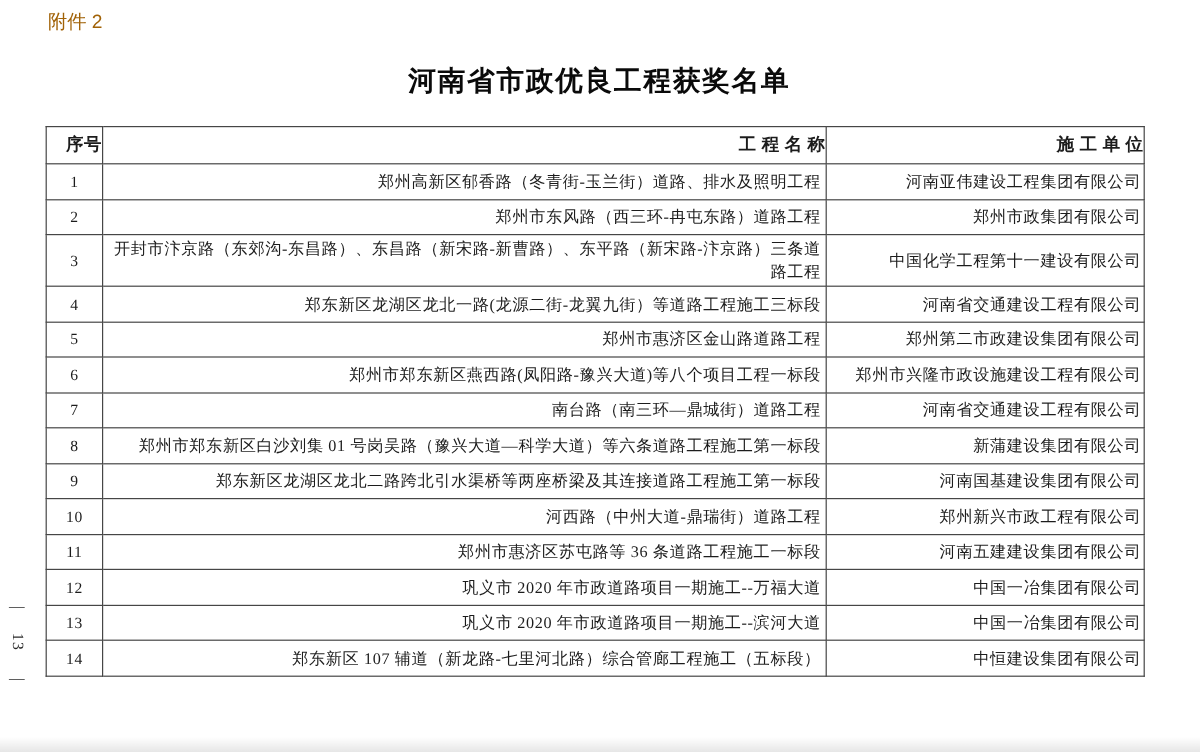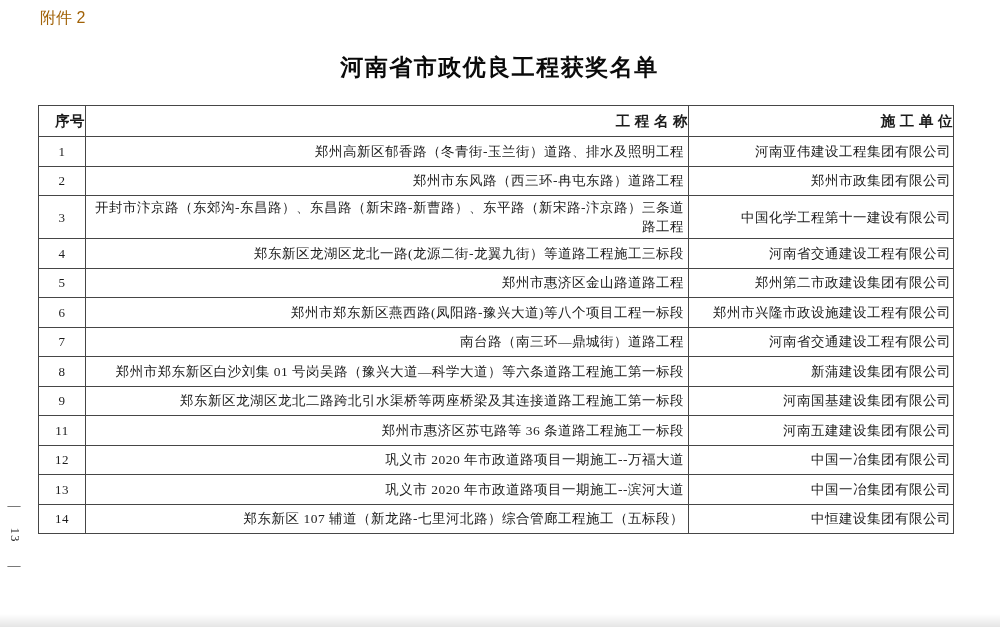--- a/index.html
+++ b/index.html
@@ -159,20 +159,25 @@
         <td class="no">8</td>
         <td class="project">郑州市郑东新区白沙刘集 01 号岗吴路（豫兴大道—科学大道）等六条道路工程施工第一标段</td>
         <td class="company">新蒲建设集团有限公司</td>
       </tr>
       <tr class="data-row">
         <td class="no">9</td>
         <td class="project">郑东新区龙湖区龙北二路跨北引水渠桥等两座桥梁及其连接道路工程施工第一标段</td>
         <td class="company">河南国基建设集团有限公司</td>
       </tr>
       <tr class="data-row">
+        <td class="no">10</td>
+        <td class="project">河西路（中州大道-鼎瑞街）道路工程</td>
+        <td class="company">郑州新兴市政工程有限公司</td>
+      </tr>
+      <tr class="data-row">
         <td class="no">11</td>
         <td class="project">郑州市惠济区苏屯路等 36 条道路工程施工一标段</td>
         <td class="company">河南五建建设集团有限公司</td>
       </tr>
       <tr class="data-row">
         <td class="no">12</td>
         <td class="project">巩义市 2020 年市政道路项目一期施工--万福大道</td>
         <td class="company">中国一冶集团有限公司</td>
       </tr>
       <tr class="data-row">

